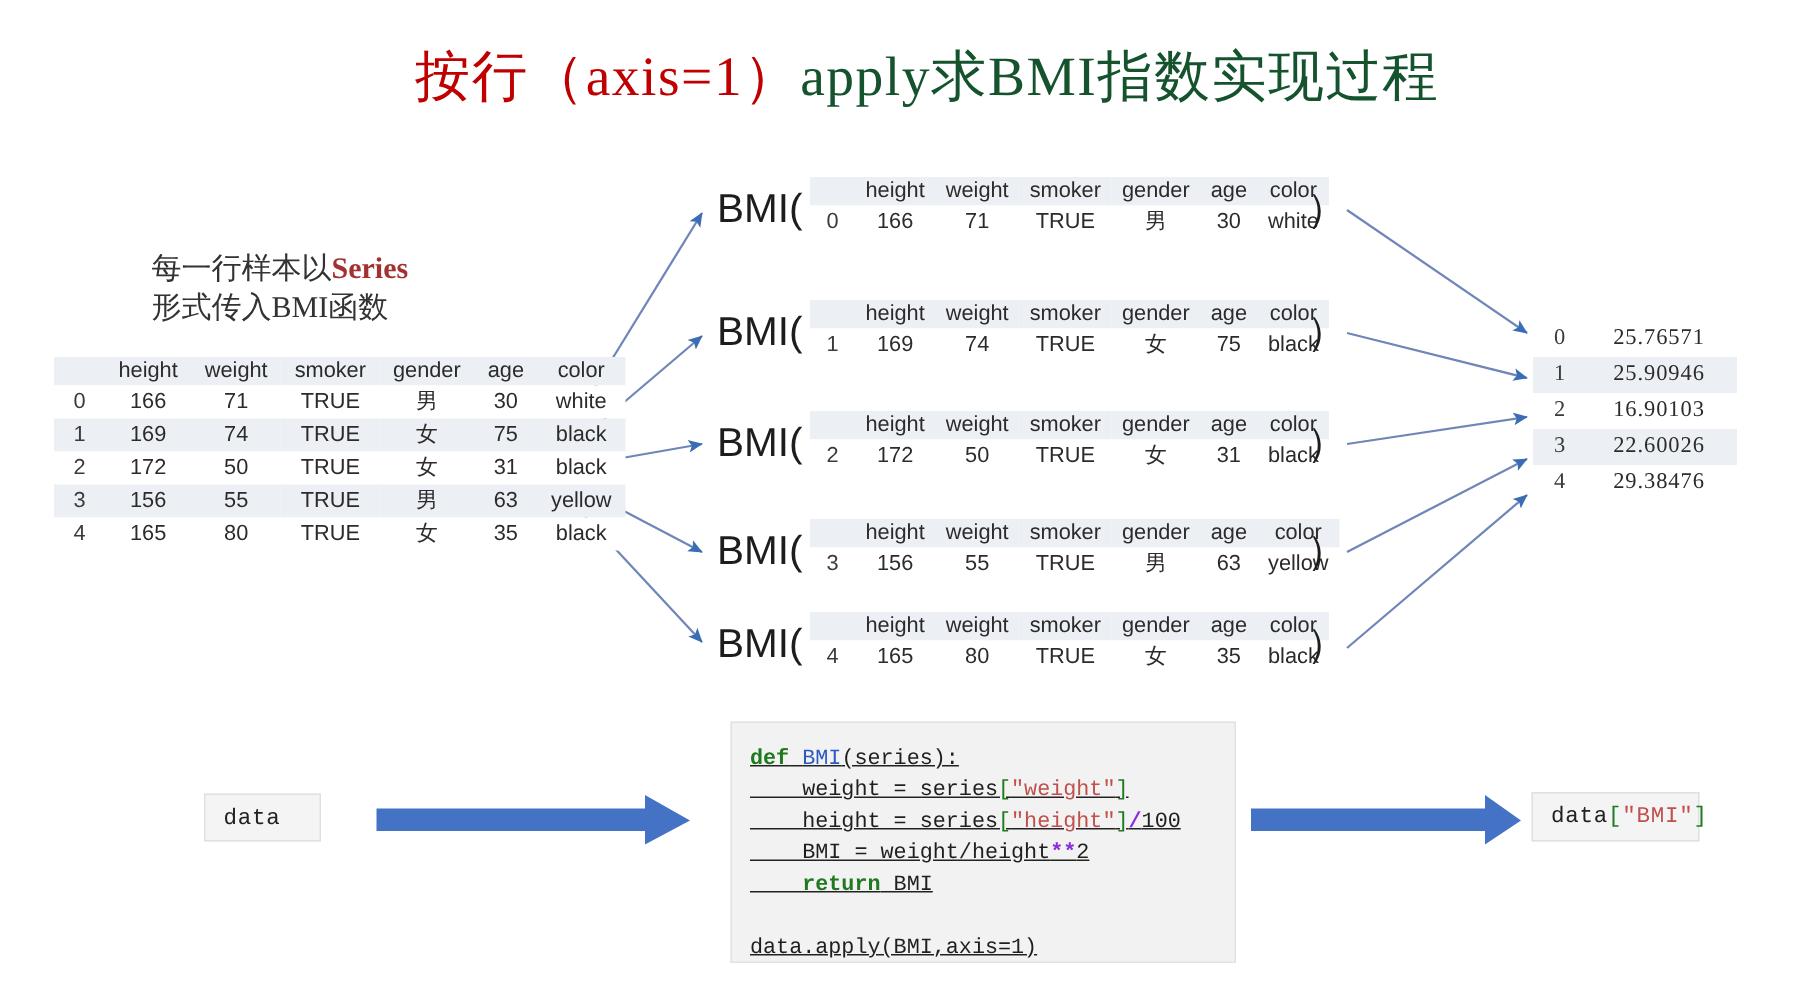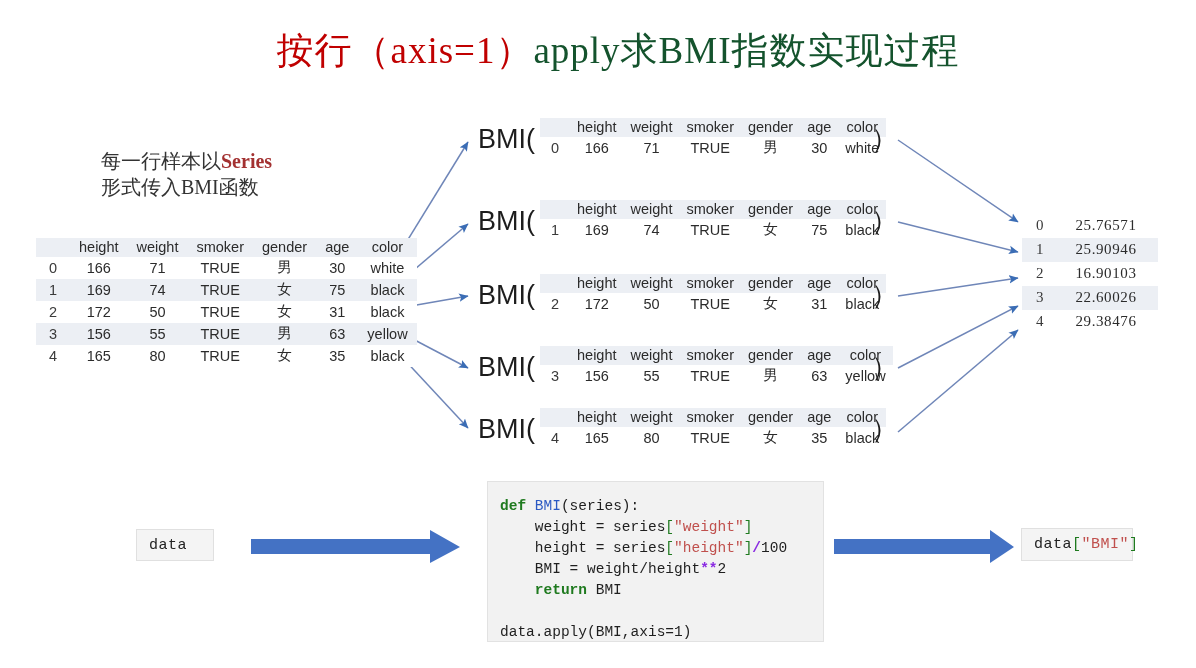--- a/index.html
+++ b/index.html
@@ -35,21 +35,21 @@
     font-size: 37px;
     letter-spacing: 1px;
     white-space: nowrap;
   }
   #title .red { color: #c00000; margin-left: 40px; }
   #title .blk { color: #14532d; }
 
   
   #note {
     left: 101px;
-    top: 148px;
+    top: 166px;
     font-family: "Liberation Serif", serif;
     font-size: 20px;
     line-height: 26px;
     color: #333;
     white-space: nowrap;
   }
   #note .accent {
     color: #a33131;
     font-weight: bold;
     font-family: "Liberation Serif", serif;
@@ -112,20 +112,21 @@
   
   #code-block {
     left: 487px;
     top: 481px;
     width: 337px;
     height: 161px;
     background: #f2f2f2;
     border: 1px solid #e2e2e2;
     box-sizing: border-box;
     padding: 14px 0 0 12px;
+    text-decoration: underline;
   }
   #code-block pre {
     margin: 0;
     font-family: "Liberation Mono", monospace;
     font-size: 14.5px;
     line-height: 21px;
     color: #1f1f1f;
     white-space: pre;
   }
   .kw   { color: #1f7a1f; font-weight: bold; }

